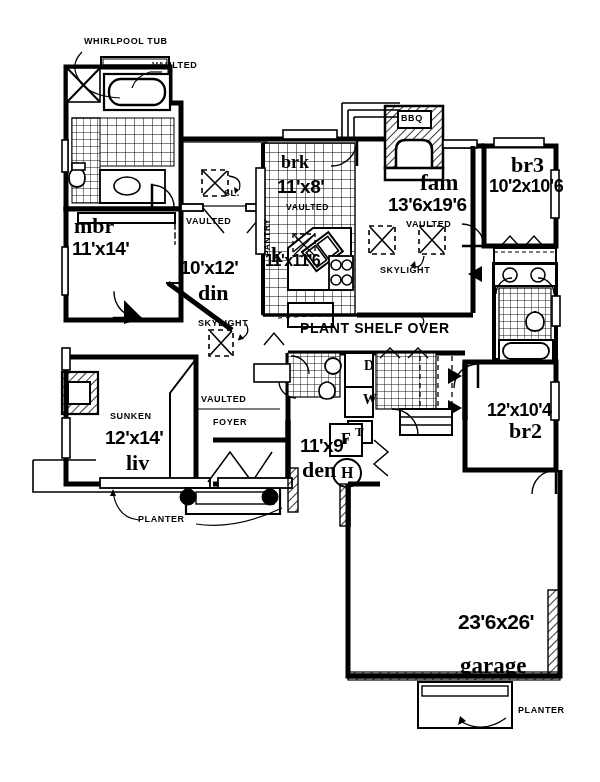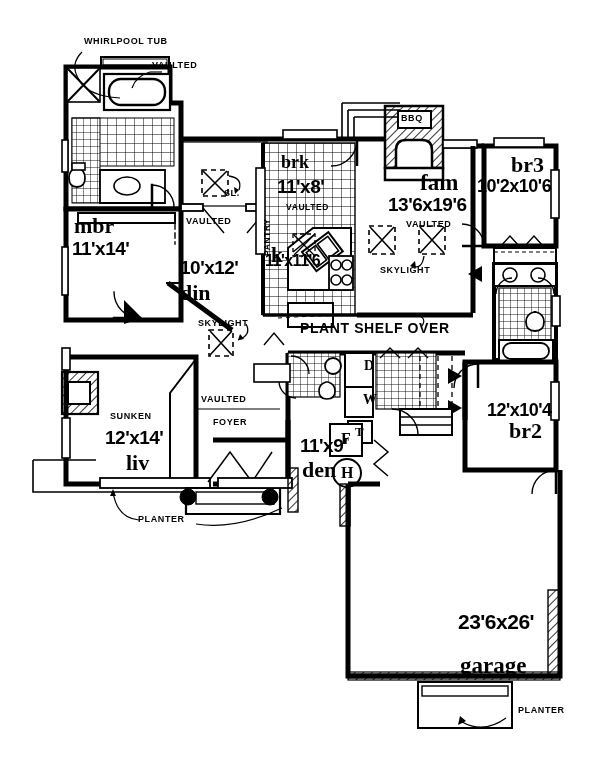--- a/index.html
+++ b/index.html
@@ -327,21 +327,21 @@
 <div class="lbl note" style="left:152px;top:60px;">VAULTED</div>
 
 <div class="lbl room" style="left:74px;top:213px;font-size:22px;">mbr</div>
 <div class="lbl dim" style="left:72px;top:238px;font-size:19px;">11'x14'</div>
 
 <div class="lbl note" style="left:224px;top:188px;font-size:9px;">SL.</div>
 
 <div class="lbl note" style="left:186px;top:216px;">VAULTED</div>
 
 <div class="lbl dim" style="left:180px;top:257px;font-size:19px;">10'x12'</div>
-<div class="lbl room" style="left:180px;top:280px;font-size:22px;">din</div>
+<div class="lbl room" style="left:198px;top:280px;font-size:22px;">din</div>
 <div class="lbl note" style="left:198px;top:318px;">SKYLIGHT</div>
 
 <div class="lbl room" style="left:281px;top:152px;font-size:18px;">brk</div>
 <div class="lbl dim" style="left:277px;top:176px;font-size:19px;">11'x8'</div>
 <div class="lbl note" style="left:286px;top:202px;font-size:8.5px;">VAULTED</div>
 
 <div class="lbl note vert" style="left:262px;top:256px;transform:rotate(-90deg);font-size:8.5px;">PANTRY</div>
 
 <div class="lbl room" style="left:271px;top:243px;font-size:21px;">k</div>
 <div class="lbl dim" style="left:265px;top:252px;font-size:16px;">11'x11'6</div>
@@ -349,21 +349,21 @@
 <div class="lbl note" style="left:300px;top:320px;font-size:14px;">PLANT SHELF OVER</div>
 
 <div class="lbl note" style="left:401px;top:113px;font-size:9px;">BBQ</div>
 
 <div class="lbl room" style="left:420px;top:170px;font-size:23px;">fam</div>
 <div class="lbl dim" style="left:388px;top:194px;font-size:19px;">13'6x19'6</div>
 <div class="lbl note" style="left:406px;top:219px;">VAULTED</div>
 <div class="lbl note" style="left:380px;top:265px;">SKYLIGHT</div>
 
 <div class="lbl room" style="left:511px;top:152px;font-size:22px;">br3</div>
-<div class="lbl dim" style="left:477px;top:176px;font-size:18px;">10'2x10'6</div>
+<div class="lbl dim" style="left:477px;top:176px;font-size:18px;padding-left:12px;">10'2x10'6</div>
 
 <div class="lbl dim" style="left:487px;top:400px;font-size:18px;">12'x10'4</div>
 <div class="lbl room" style="left:509px;top:418px;font-size:22px;">br2</div>
 
 <div class="lbl note" style="left:110px;top:411px;">SUNKEN</div>
 <div class="lbl dim" style="left:105px;top:427px;font-size:19px;">12'x14'</div>
 <div class="lbl room" style="left:110px;top:450px;font-size:22px;margin-left:16px;">liv</div>
 
 <div class="lbl note" style="left:201px;top:394px;">VAULTED</div>
 <div class="lbl note" style="left:213px;top:417px;">FOYER</div>

